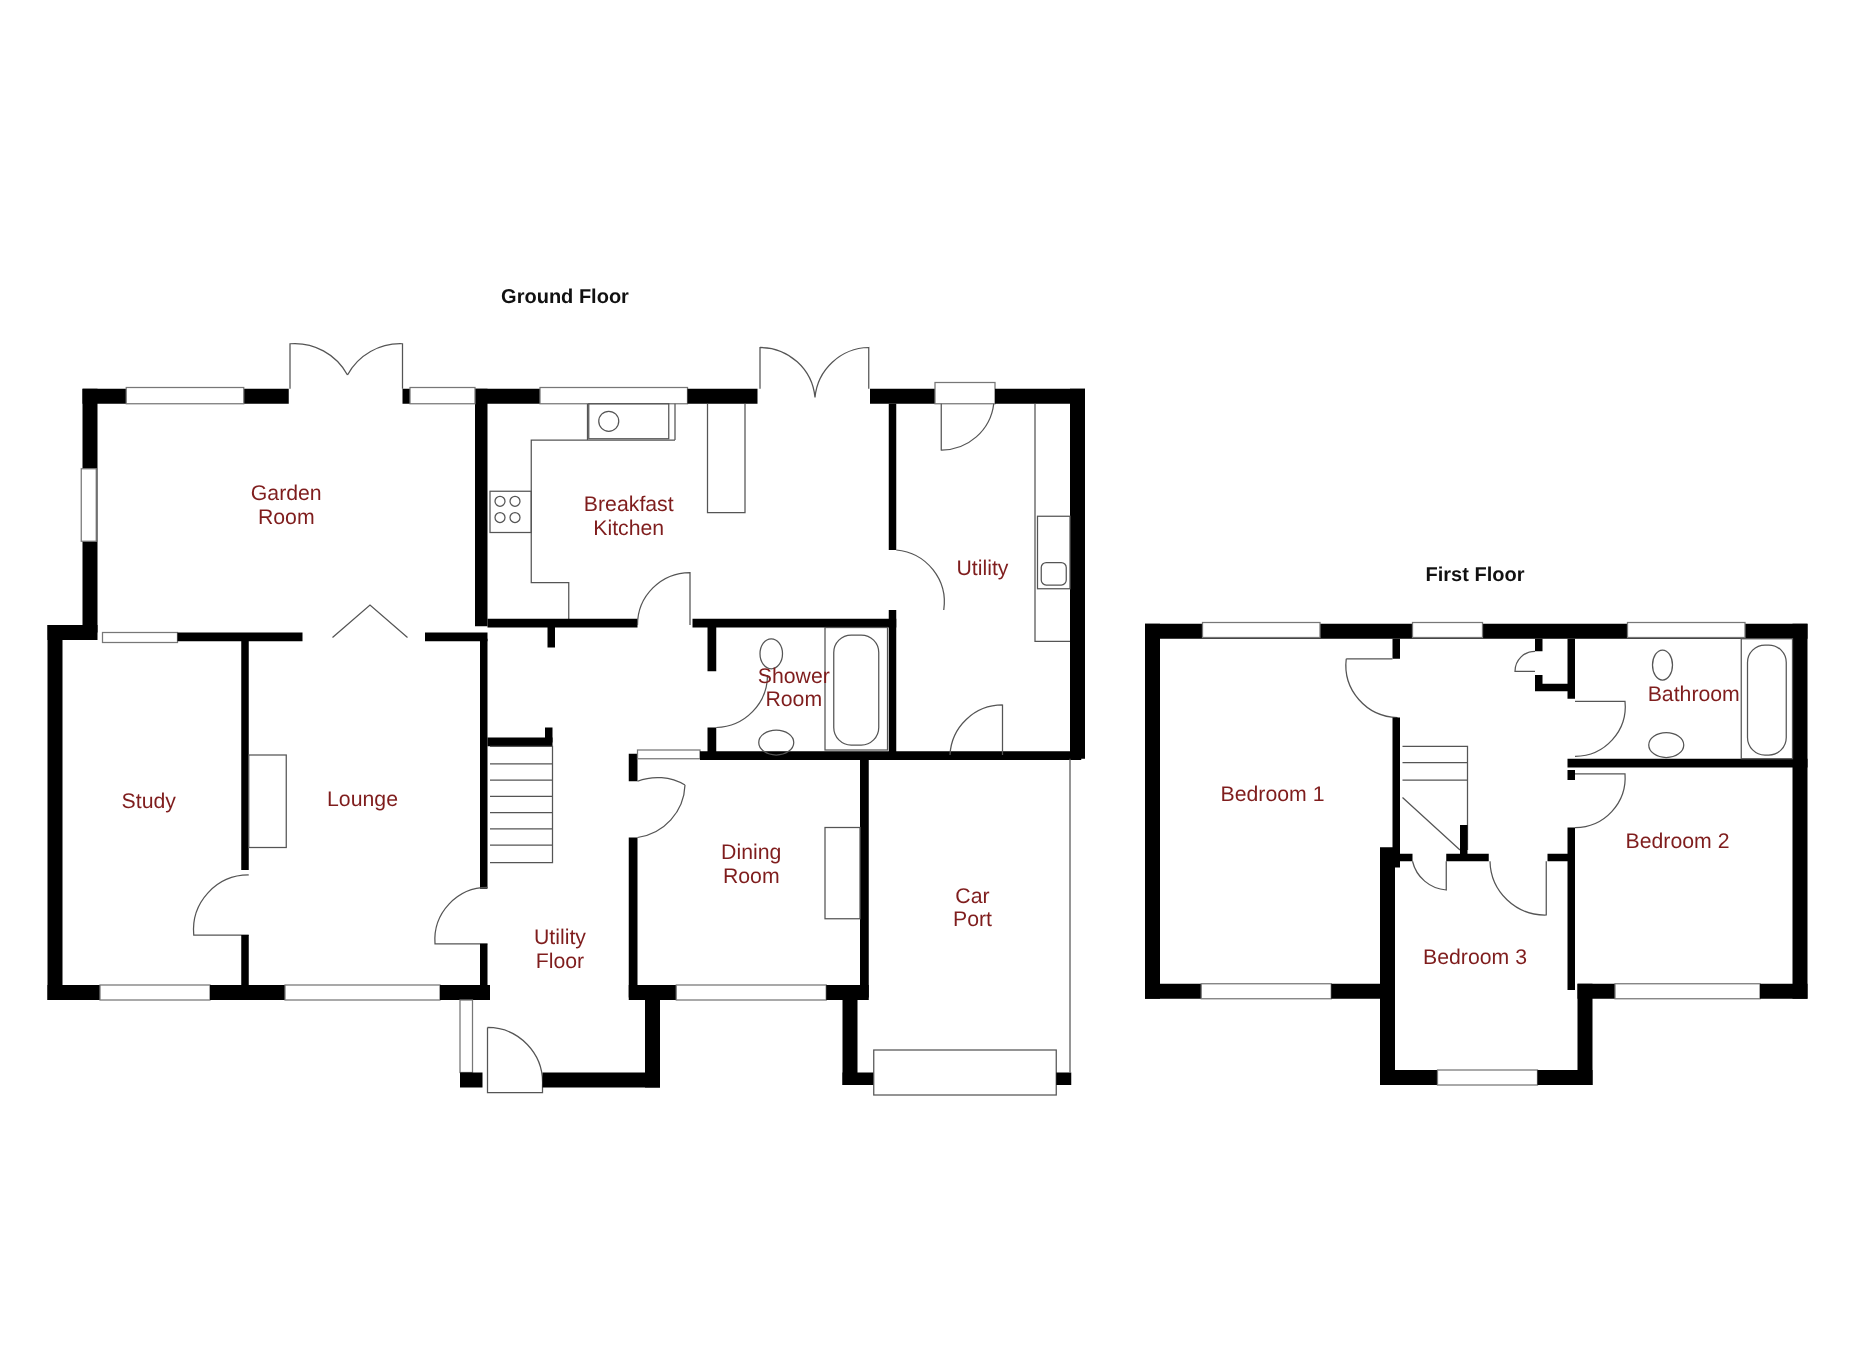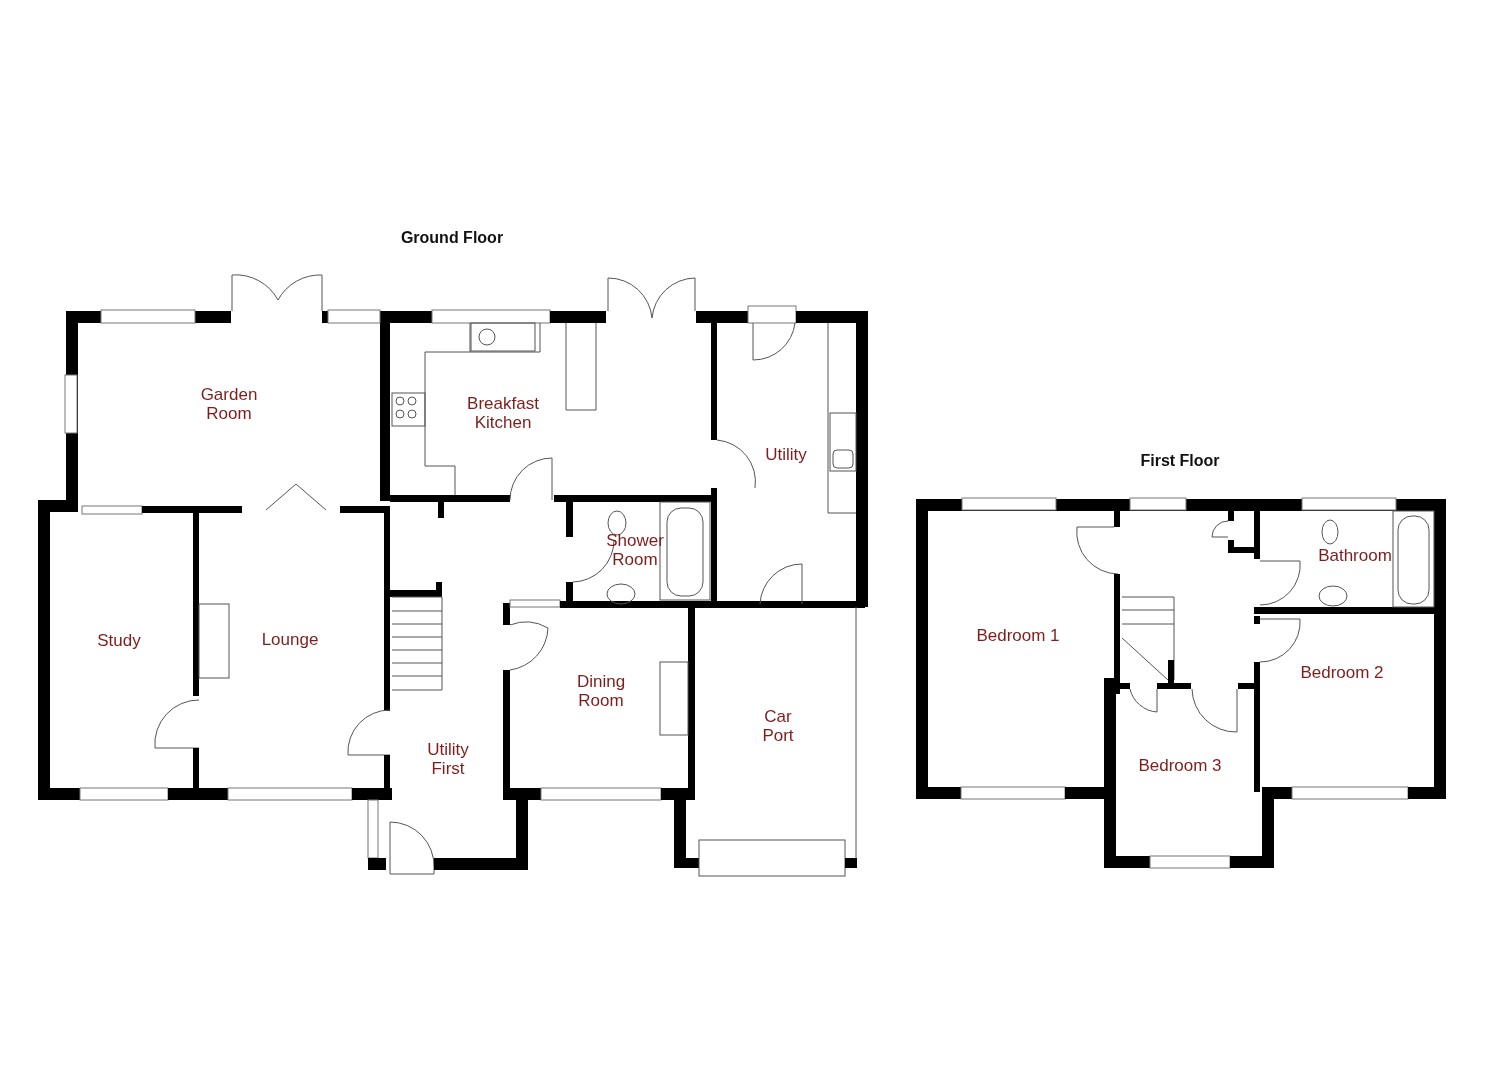--- a/index.html
+++ b/index.html
@@ -197,21 +197,21 @@
     <div>Room</div>
 </div>
 <div class="lbl" style="left:119px; top:631px;">
   <div>Study</div>
 </div>
 <div class="lbl" style="left:290px; top:630px;">
   <div>Lounge</div>
 </div>
 <div class="lbl" style="left:448px; top:740px;">
   <div>Utility</div>
-    <div>First</div>
+    <div>Floor</div>
 </div>
 <div class="lbl" style="left:601px; top:672px;">
   <div>Dining</div>
     <div>Room</div>
 </div>
 <div class="lbl" style="left:778px; top:707px;">
   <div>Car</div>
     <div>Port</div>
 </div>
 

